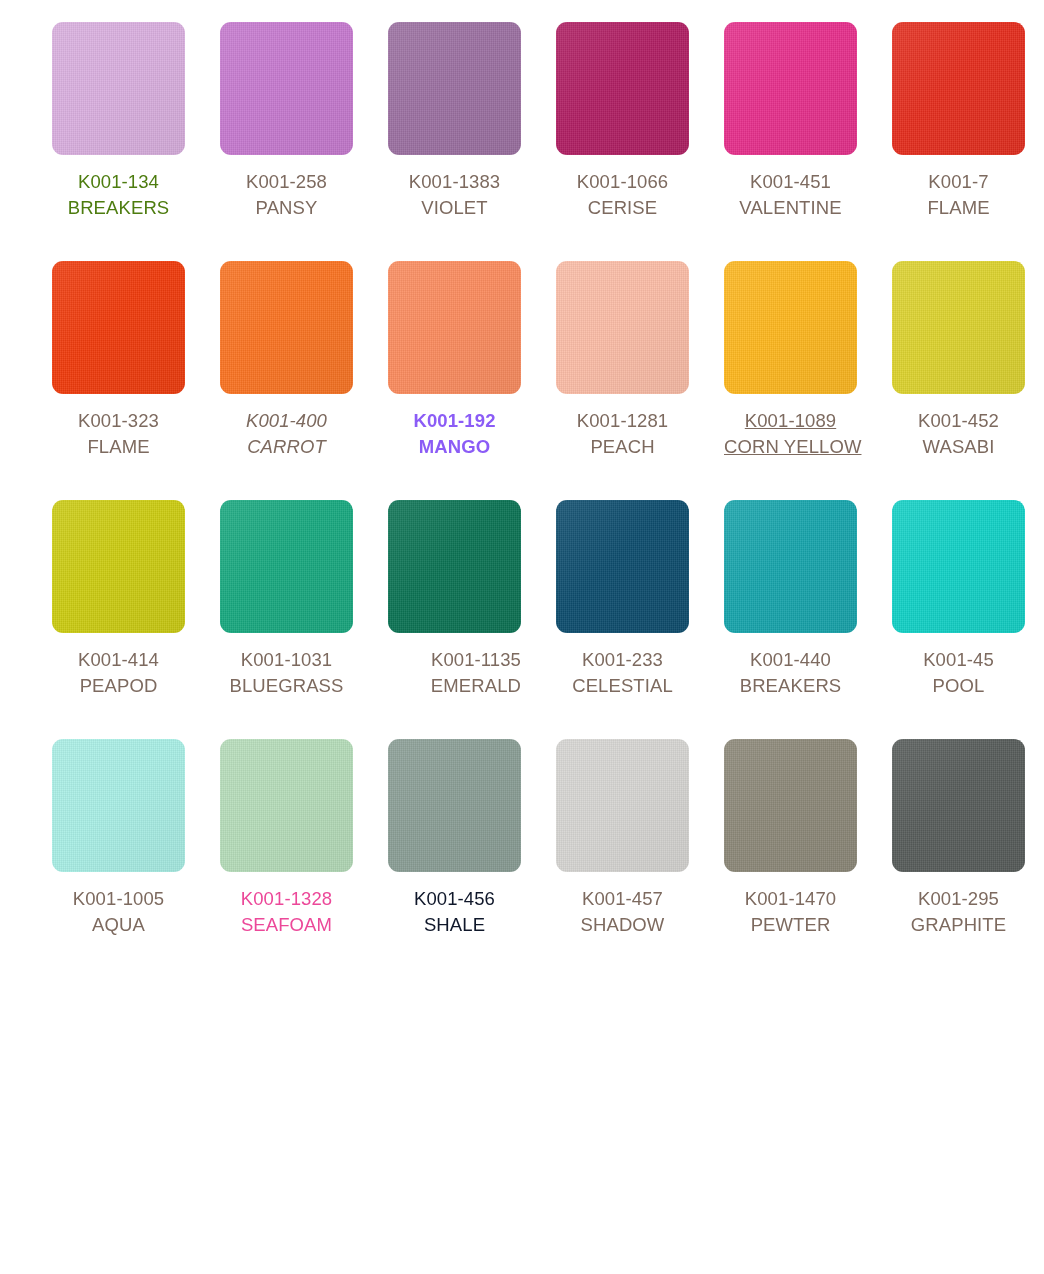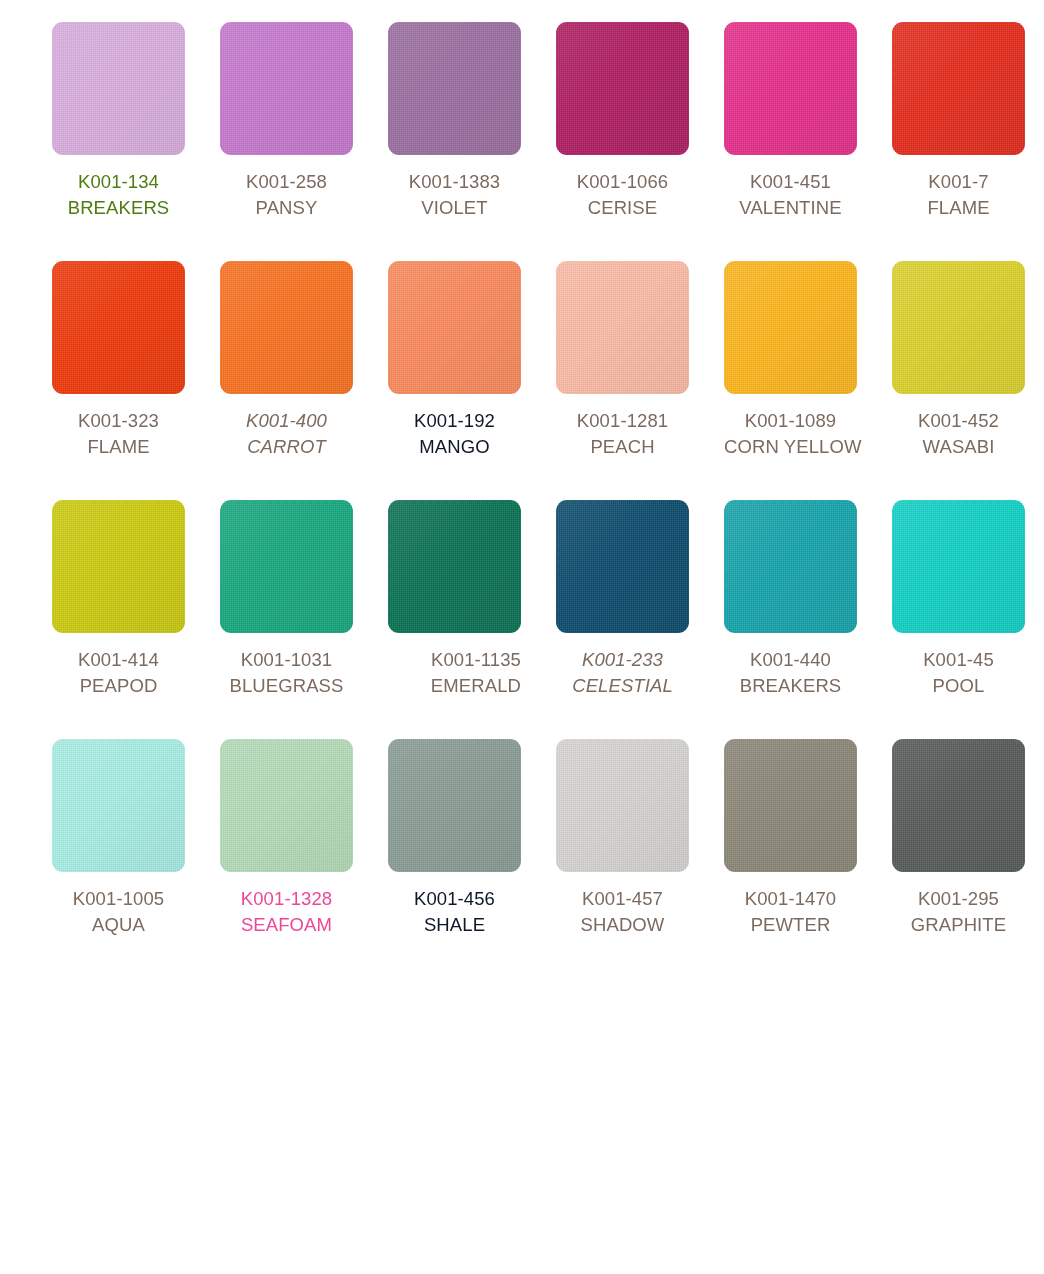--- a/index.html
+++ b/index.html
@@ -139,35 +139,35 @@
     </div>
     <div class="swatch-cell">
       <div class="swatch-chip" style="background-color: rgb(250, 115, 34);"></div>
       <div class="swatch-labels" style="color: rgb(125, 106, 95); font-style: italic;">
         <span class="swatch-code">K001-400</span>
         <span class="swatch-name">CARROT</span>
       </div>
     </div>
     <div class="swatch-cell">
       <div class="swatch-chip" style="background-color: rgb(251, 139, 94);"></div>
-      <div class="swatch-labels" style="color: #0f172a;">
+      <div class="swatch-labels" style="color: #8b5cf6; font-weight: bold;">
         <span class="swatch-code">K001-192</span>
         <span class="swatch-name">MANGO</span>
       </div>
     </div>
     <div class="swatch-cell">
       <div class="swatch-chip" style="background-color: rgb(251, 188, 166);"></div>
       <div class="swatch-labels" style="color: rgb(125, 106, 95);">
         <span class="swatch-code">K001-1281</span>
         <span class="swatch-name">PEACH</span>
       </div>
     </div>
     <div class="swatch-cell">
       <div class="swatch-chip" style="background-color: rgb(253, 183, 30);"></div>
-      <div class="swatch-labels" style="color: rgb(125, 106, 95);">
+      <div class="swatch-labels" style="color: rgb(125, 106, 95); text-decoration: underline;">
         <span class="swatch-code">K001-1089</span>
         <span class="swatch-name">CORN YELLOW</span>
       </div>
     </div>
     <div class="swatch-cell">
       <div class="swatch-chip" style="background-color: rgb(220, 210, 46);"></div>
       <div class="swatch-labels" style="color: rgb(125, 106, 95);">
         <span class="swatch-code">K001-452</span>
         <span class="swatch-name">WASABI</span>
       </div>
@@ -188,21 +188,21 @@
     </div>
     <div class="swatch-cell">
       <div class="swatch-chip" style="background-color: rgb(11, 115, 84);"></div>
       <div class="swatch-labels" style="color: rgb(125, 106, 95); text-align: right;">
         <span class="swatch-code">K001-1135</span>
         <span class="swatch-name">EMERALD</span>
       </div>
     </div>
     <div class="swatch-cell">
       <div class="swatch-chip" style="background-color: rgb(13, 77, 110);"></div>
-      <div class="swatch-labels" style="color: rgb(125, 106, 95); font-style: italic;">
+      <div class="swatch-labels" style="color: rgb(125, 106, 95);">
         <span class="swatch-code">K001-233</span>
         <span class="swatch-name">CELESTIAL</span>
       </div>
     </div>
     <div class="swatch-cell">
       <div class="swatch-chip" style="background-color: rgb(23, 165, 172);"></div>
       <div class="swatch-labels" style="color: rgb(125, 106, 95);">
         <span class="swatch-code">K001-440</span>
         <span class="swatch-name">BREAKERS</span>
       </div>

